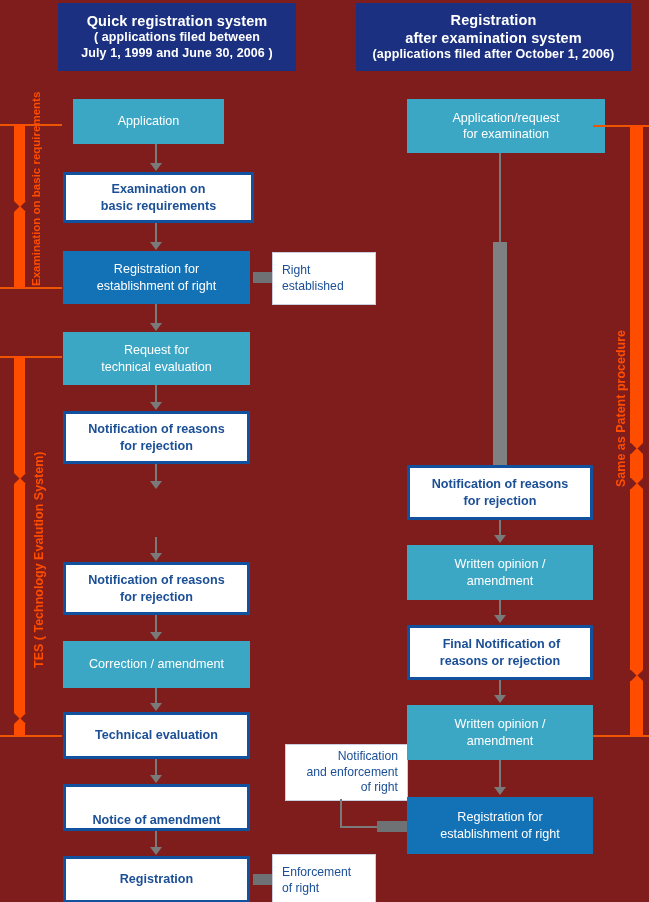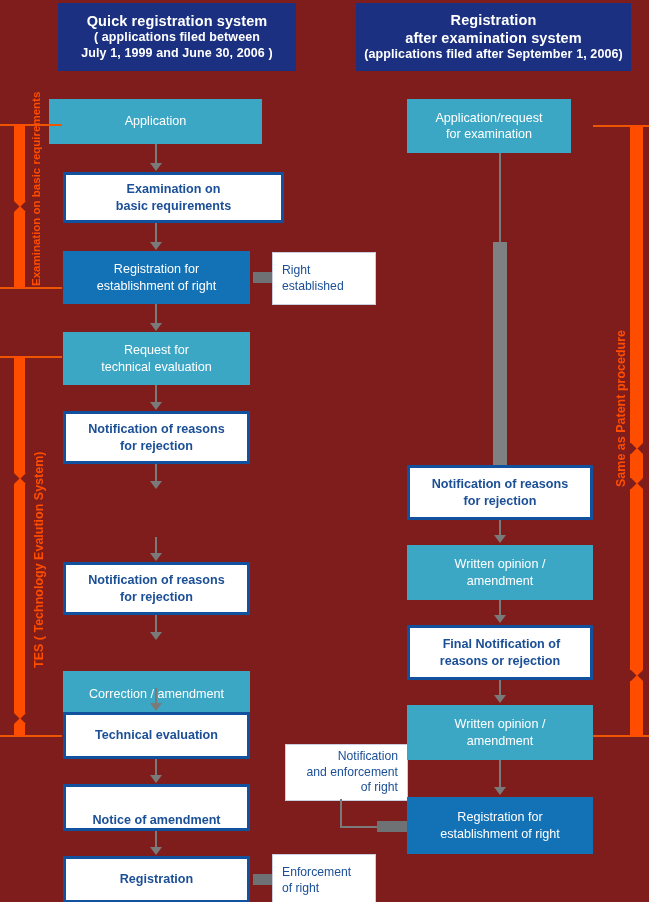--- a/index.html
+++ b/index.html
@@ -97,30 +97,30 @@
 
   <div class="abs banner" style="left:58px;top:3px;width:238px;height:68px;">
     <div class="ttl">Quick registration system</div>
     <div class="sub">( applications filed between</div>
     <div class="sub">July 1, 1999 and June 30, 2006 )</div>
   </div>
 
   <div class="abs banner" style="left:356px;top:3px;width:275px;height:68px;">
     <div class="ttl">Registration</div>
     <div class="ttl">after examination system</div>
-    <div class="sub">(applications filed after September 1, 2006)</div>
-  </div>
-
-  <div class="abs box box-teal" style="left:49px;top:99px;width:213px;height:45px;">
+    <div class="sub">(applications filed after October 1, 2006)</div>
+  </div>
+
+  <div class="abs box box-teal" style="left:73px;top:99px;width:151px;height:45px;">
     <div>
       <div>Application</div>
     </div>
   </div>
 
-  <div class="abs box box-outline" style="left:63px;top:172px;width:221px;height:51px;">
+  <div class="abs box box-outline" style="left:63px;top:172px;width:191px;height:51px;">
     <div>
       <div>Examination on</div>
       <div>basic requirements</div>
     </div>
   </div>
 
   <div class="abs box box-blue" style="left:63px;top:251px;width:187px;height:53px;">
     <div>
       <div>Registration for</div>
       <div>establishment of right</div>
@@ -142,21 +142,21 @@
   </div>
 
 
   <div class="abs box box-outline" style="left:63px;top:562px;width:187px;height:53px;">
     <div>
       <div>Notification of reasons</div>
       <div>for rejection</div>
     </div>
   </div>
 
-  <div class="abs box box-teal" style="left:63px;top:671px;width:187px;height:47px;">
+  <div class="abs box box-teal" style="left:63px;top:641px;width:187px;height:47px;">
     <div>
       <div>Correction / amendment</div>
     </div>
   </div>
 
   <div class="abs box box-outline" style="left:63px;top:712px;width:187px;height:47px;">
     <div>
       <div>Technical evaluation</div>
     </div>
   </div>
@@ -223,21 +223,21 @@
     <div>
       <div>Notification</div>
       <div>and enforcement</div>
       <div>of right</div>
     </div>
   </div>
   <div class="abs vline" style="left:340px;top:799px;height:29px;"></div>
   <div class="abs hline" style="left:340px;top:826px;width:37px;"></div>
   <div class="abs stub" style="left:377px;top:821px;width:30px;height:11px;"></div>
 
-  <div class="abs box box-teal" style="left:407px;top:99px;width:164px;height:54px;">
+  <div class="abs box box-teal" style="left:407px;top:99px;width:198px;height:54px;">
     <div>
       <div>Application/request</div>
       <div>for examination</div>
     </div>
   </div>
 
   <div class="abs box box-outline" style="left:407px;top:465px;width:186px;height:55px;">
     <div>
       <div>Notification of reasons</div>
       <div>for rejection</div>

